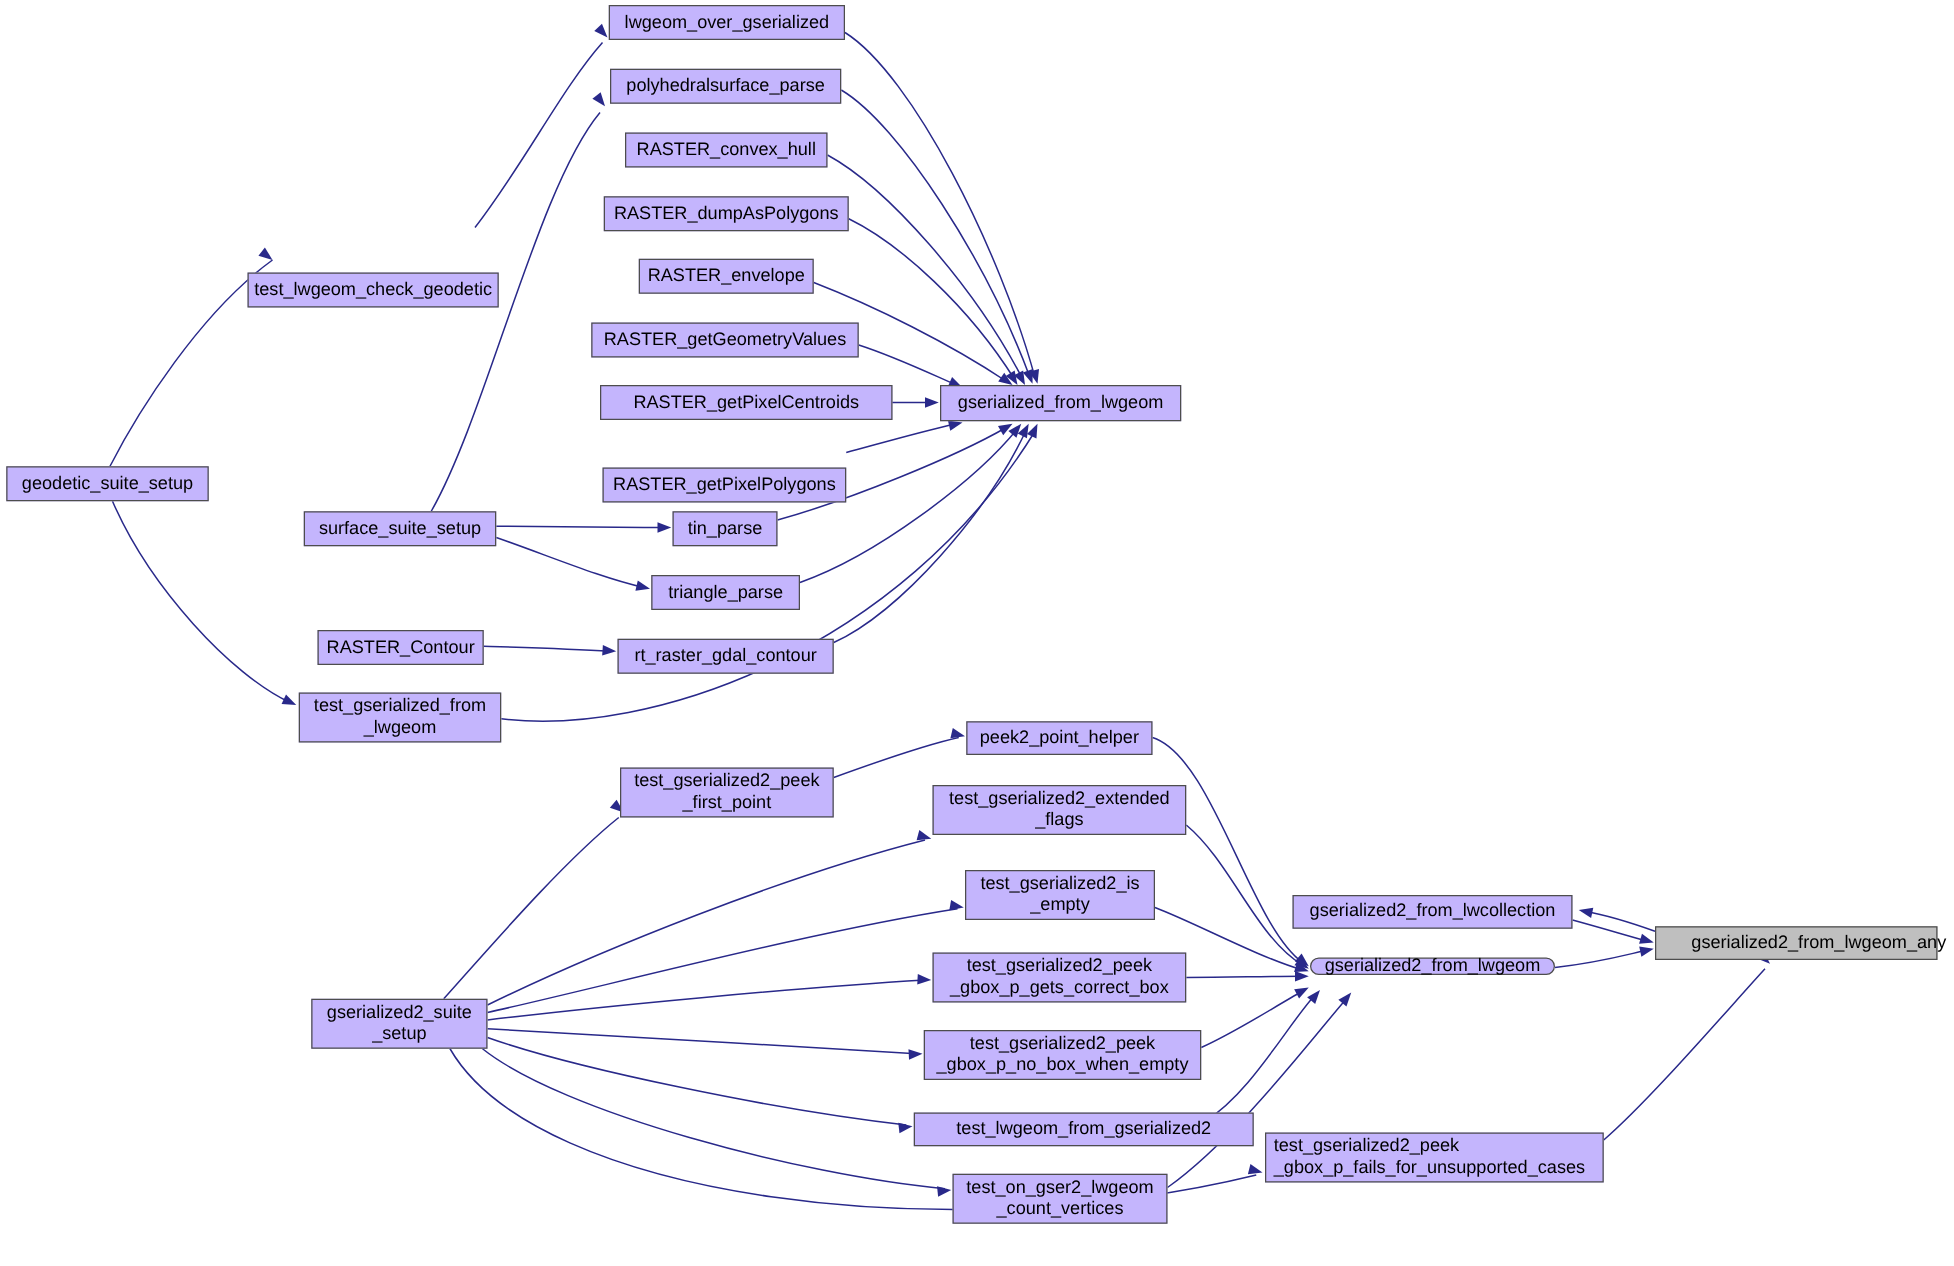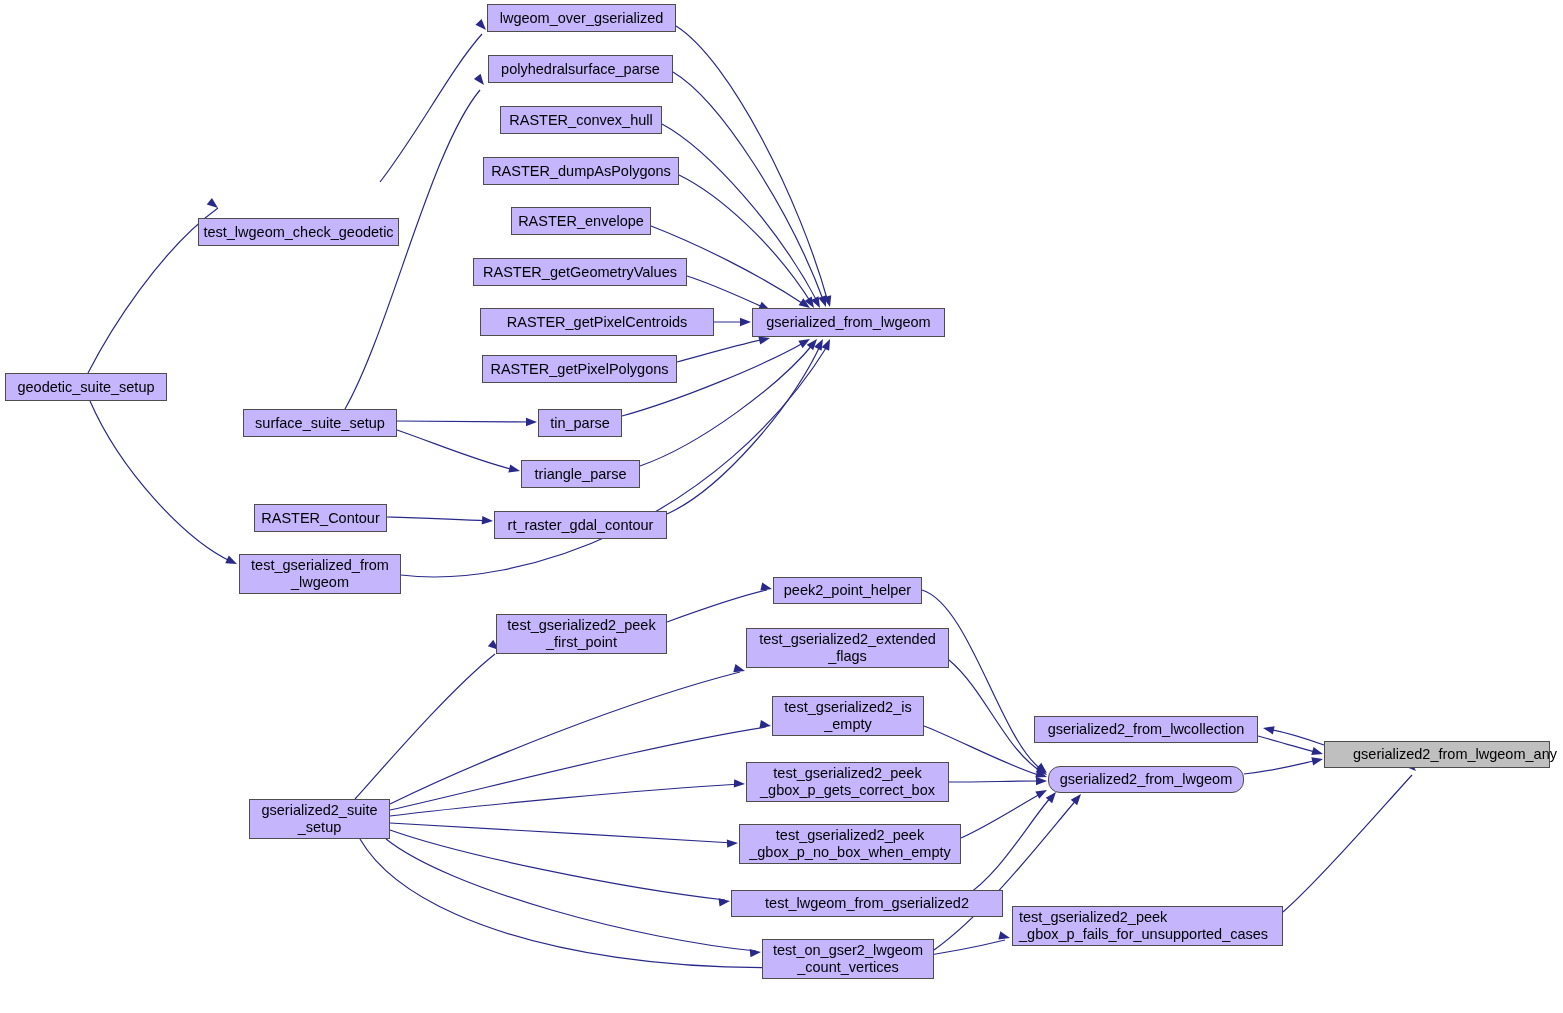--- a/index.html
+++ b/index.html
@@ -212,21 +212,21 @@
         <polygon points="0,0 -11,-4.2 -11,4.2" fill="#29298a" transform="translate(1416,771) rotate(43)"></polygon>
       </g>
     </svg>
 <div class="node" style="left: 487px; top: 4px; width: 189px; height: 28px;"><span>lwgeom_over_gserialized</span></div>
     <div class="node" style="left: 488px; top: 55px; width: 185px; height: 28px;"><span>polyhedralsurface_parse</span></div>
     <div class="node" style="left: 500px; top: 106px; width: 162px; height: 28px;"><span>RASTER_convex_hull</span></div>
     <div class="node" style="left: 483px; top: 157px; width: 196px; height: 28px;"><span>RASTER_dumpAsPolygons</span></div>
     <div class="node" style="left: 511px; top: 207px; width: 140px; height: 28px;"><span>RASTER_envelope</span></div>
     <div class="node" style="left: 473px; top: 258px; width: 214px; height: 28px;"><span>RASTER_getGeometryValues</span></div>
     <div class="node" style="left: 480px; top: 308px; width: 234px; height: 28px;"><span>RASTER_getPixelCentroids</span></div>
-    <div class="node" style="left: 482px; top: 355px; width: 195px; height: 28px;"><span>RASTER_getPixelPolygons</span></div>
+    <div class="node" style="left: 482px; top: 374px; width: 195px; height: 28px;"><span>RASTER_getPixelPolygons</span></div>
     <div class="node" style="left: 538px; top: 409px; width: 84px; height: 28px;"><span>tin_parse</span></div>
     <div class="node" style="left: 521px; top: 460px; width: 119px; height: 28px;"><span>triangle_parse</span></div>
     <div class="node" style="left: 494px; top: 511px; width: 173px; height: 28px;"><span>rt_raster_gdal_contour</span></div>
     <div class="node" style="left: 752px; top: 308px; width: 193px; height: 29px;"><span>gserialized_from_lwgeom</span></div>
     <div class="node" style="left: 198px; top: 182px; width: 201px; height: 28px; margin-top: 36px;"><span>test_lwgeom_check_geodetic</span></div>
     <div class="node" style="left: 5px; top: 373px; width: 162px; height: 28px;"><span>geodetic_suite_setup</span></div>
     <div class="node" style="left: 243px; top: 409px; width: 154px; height: 28px;"><span>surface_suite_setup</span></div>
     <div class="node" style="left: 254px; top: 504px; width: 133px; height: 28px;"><span>RASTER_Contour</span></div>
     <div class="node" style="left: 239px; top: 554px; width: 162px; height: 40px;"><span>test_gserialized_from
 _lwgeom</span></div>
@@ -240,17 +240,17 @@
     <div class="node" style="left: 746px; top: 762px; width: 203px; height: 40px;"><span>test_gserialized2_peek
 _gbox_p_gets_correct_box</span></div>
     <div class="node" style="left: 739px; top: 824px; width: 222px; height: 40px;"><span>test_gserialized2_peek
 _gbox_p_no_box_when_empty</span></div>
     <div class="node" style="left: 731px; top: 890px; width: 272px; height: 27px;"><span>test_lwgeom_from_gserialized2</span></div>
     <div class="node" style="left: 762px; top: 939px; width: 172px; height: 40px;"><span>test_on_gser2_lwgeom
 _count_vertices</span></div>
     <div class="node" style="left: 249px; top: 799px; width: 141px; height: 40px;"><span>gserialized2_suite
 _setup</span></div>
     <div class="node" style="left: 1034px; top: 716px; width: 224px; height: 27px;"><span>gserialized2_from_lwcollection</span></div>
-    <div class="node" style="left: 1048px; top: 766px; width: 196px; height: 27px; border-radius: 12px;"><span>gserialized2_from_lwgeom</span></div>
+    <div class="node" style="left: 1048px; top: 766px; width: 196px; height: 14px; border-radius: 12px;"><span>gserialized2_from_lwgeom</span></div>
     <div class="node highlight" style="left: 1324px; top: 741px; width: 226px; height: 27px; padding-left: 36px;"><span>gserialized2_from_lwgeom_any</span></div>
     <div class="node leftalign" style="left: 1012px; top: 906px; width: 271px; height: 40px;"><span>test_gserialized2_peek
 _gbox_p_fails_for_unsupported_cases</span></div>
   </div>
 
 </body></html>

